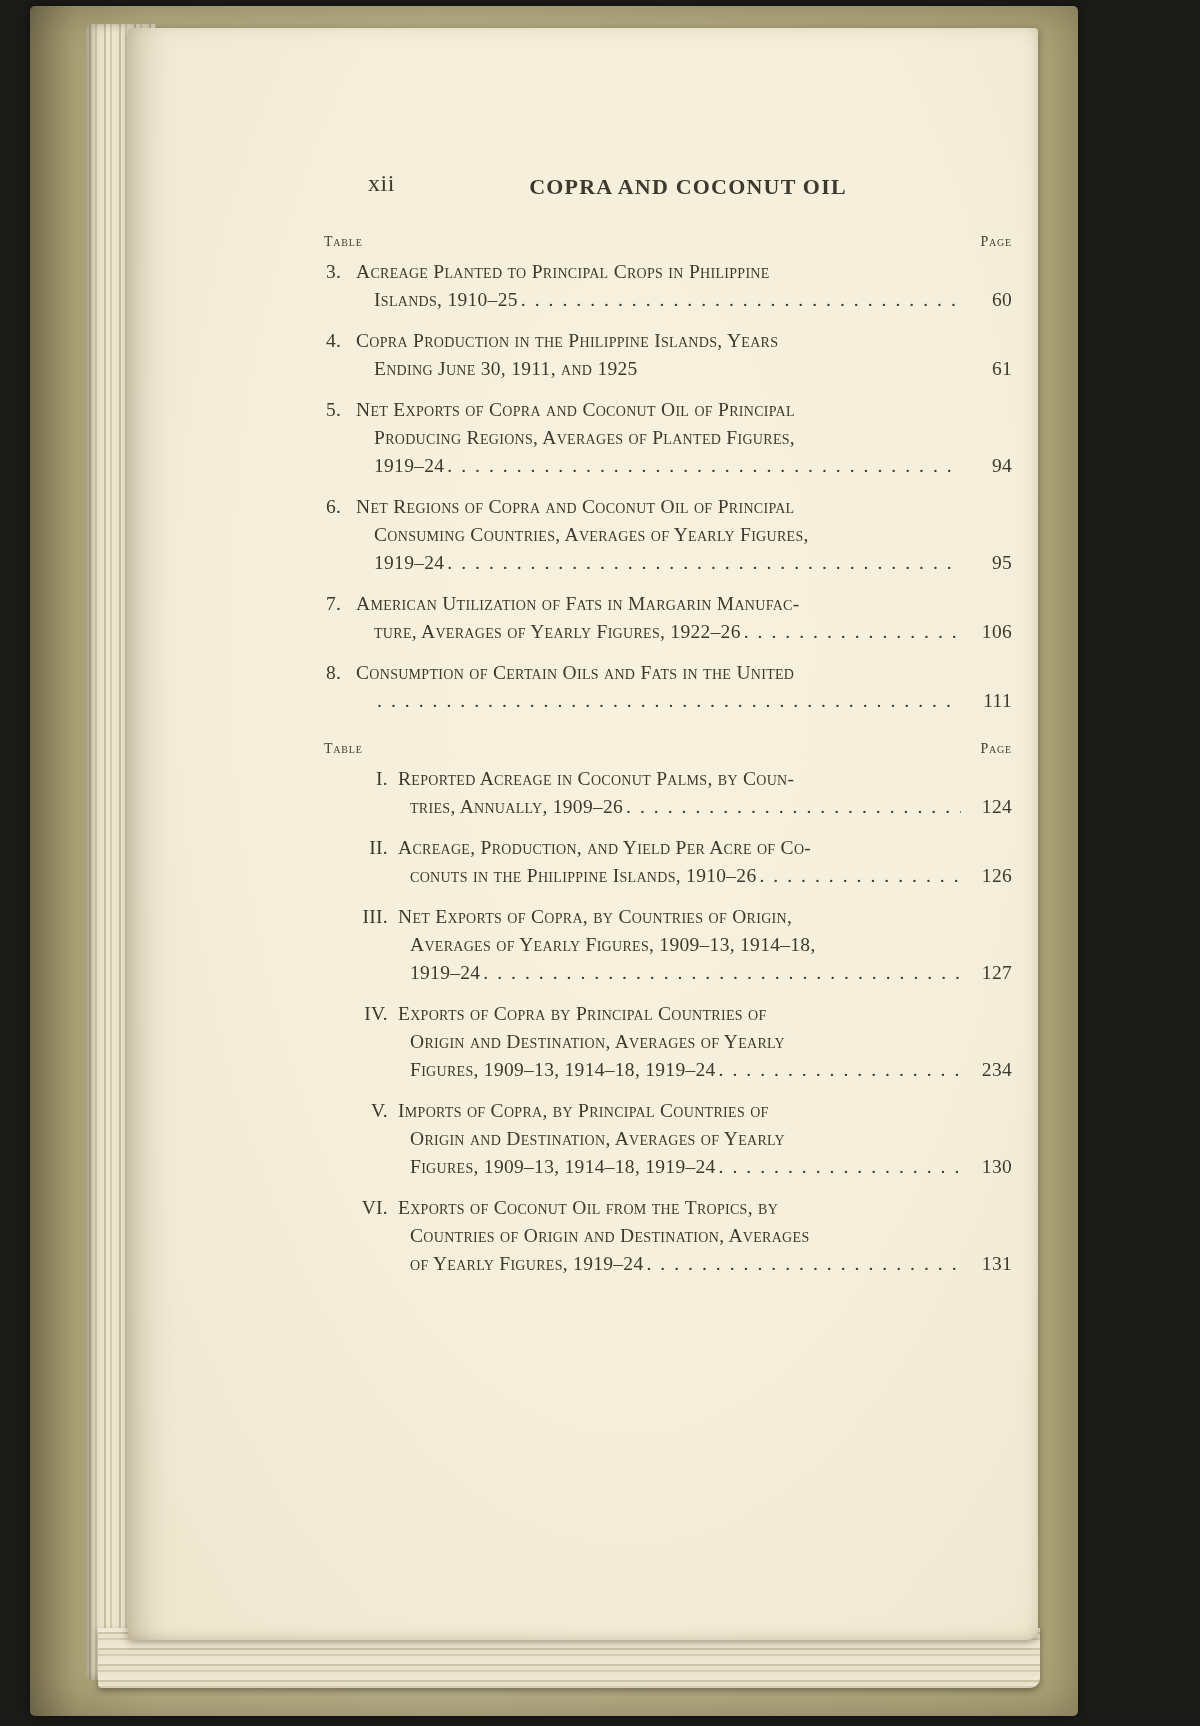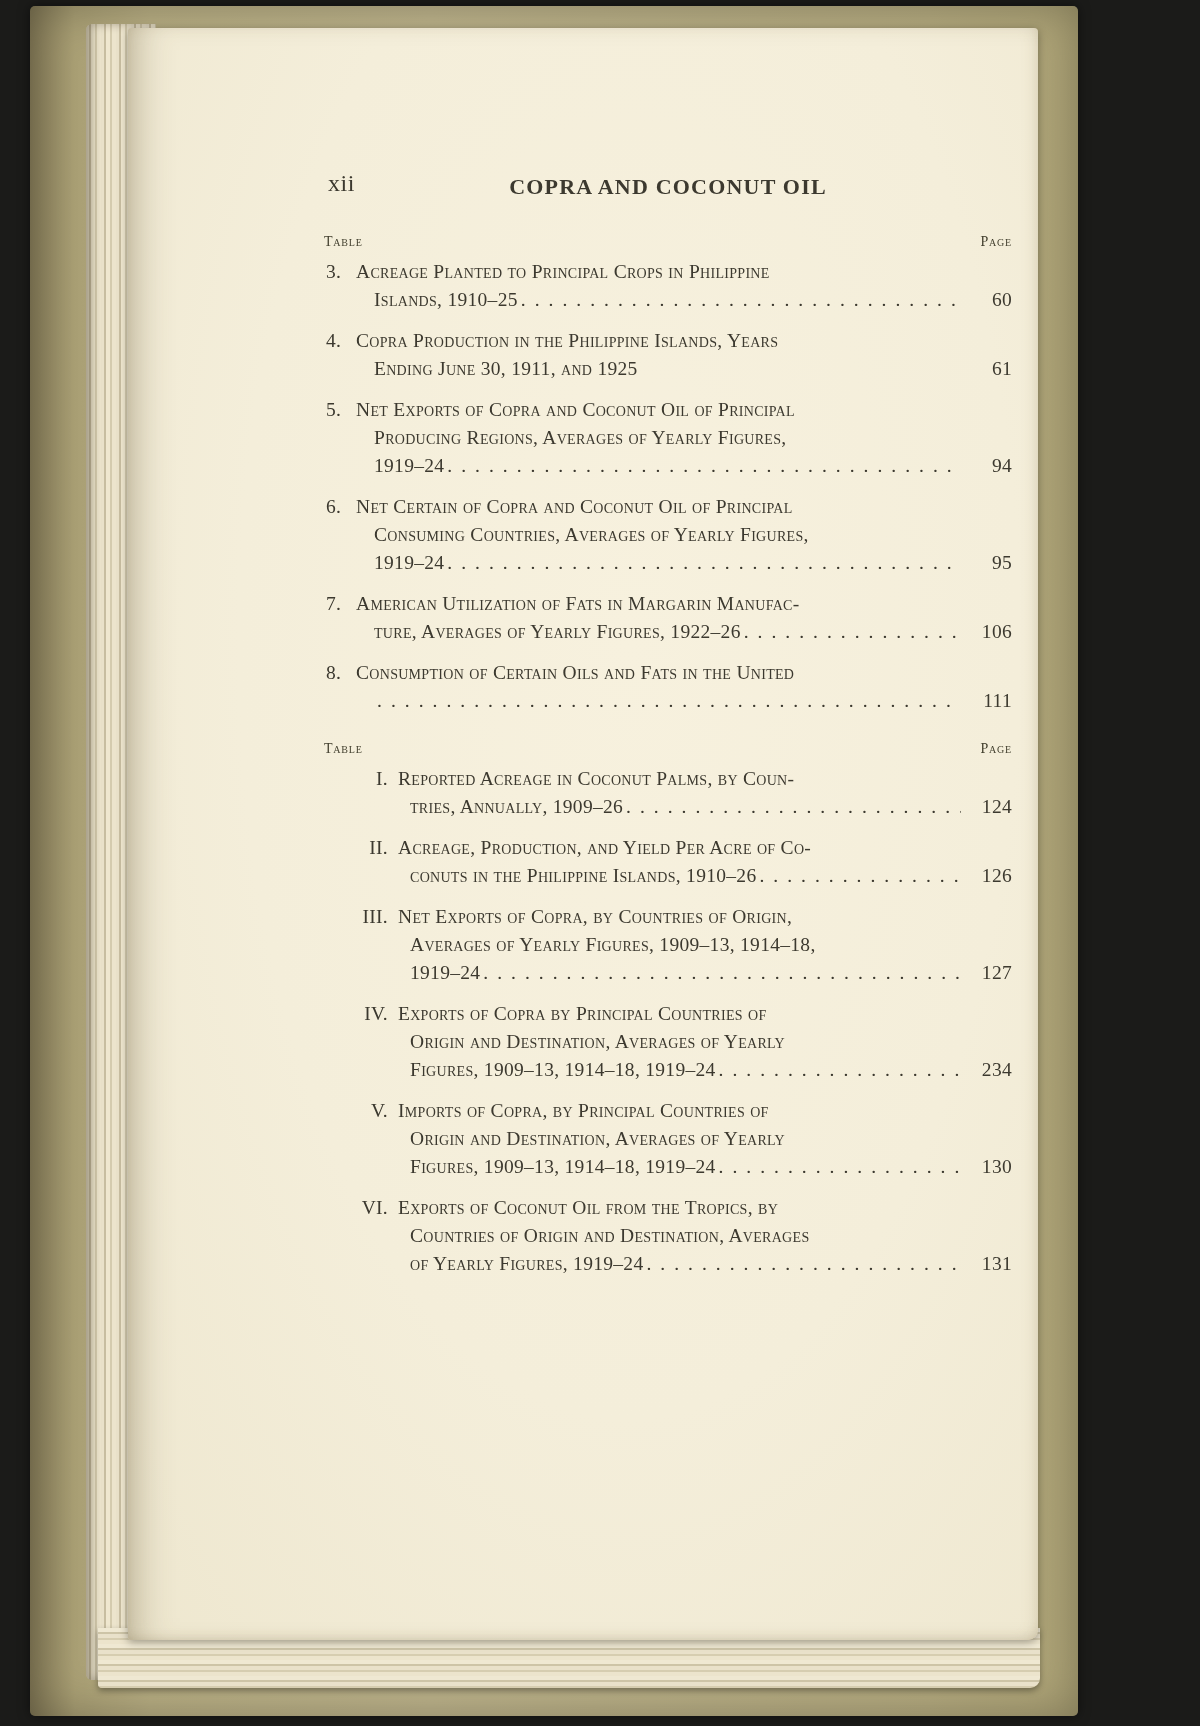--- a/index.html
+++ b/index.html
@@ -35,21 +35,21 @@
     box-shadow:
       inset 30px 0 42px -28px rgba(92,76,40,.45),
       inset -7px 0 18px -9px rgba(120,100,60,.28),
       inset 0 -6px 14px -8px rgba(120,100,60,.22),
       0 2px 8px rgba(0,0,0,.35);
   }
   .page-content {
     position:absolute; left:196px; top:118px; width:688px;
     color:#3c392f;
   }
-  .head-row { position:relative; padding-top:28px; height:62px; }
+  .head-row { position:relative; padding-top:28px; height:62px;margin-left:40px; }
   .folio {
     position:absolute; left:4px; top:24px;
     font-size:24px; letter-spacing:.5px;
   }
   .running-head {
     text-align:center; font-weight:bold;
     font-size:22px; letter-spacing:1.2px;
   }
   .col-labels {
     display:flex; justify-content:space-between;
@@ -126,29 +126,29 @@
         <div class="entry">
           <div class="line first"><span class="num">4.</span><span class="txt">Copra Production in the Philippine Islands, Years</span></div>
           <div class="line cont last">
             <span class="txt">Ending June 30, 1911, and 1925</span>
             <span class="leader noleader"></span>
             <span class="pageno">61</span>
           </div>
         </div>
         <div class="entry">
           <div class="line first"><span class="num">5.</span><span class="txt">Net Exports of Copra and Coconut Oil of Principal</span></div>
-          <div class="line cont"><span class="txt">Producing Regions, Averages of Yearly Figures,</span></div>
+          <div class="line cont"><span class="txt">Producing Regions, Averages of Planted Figures,</span></div>
           <div class="line cont last">
             <span class="txt">1919–24</span>
             <span class="leader"></span>
             <span class="pageno">94</span>
           </div>
         </div>
         <div class="entry">
-          <div class="line first"><span class="num">6.</span><span class="txt">Net Certain of Copra and Coconut Oil of Principal</span></div>
+          <div class="line first"><span class="num">6.</span><span class="txt">Net Regions of Copra and Coconut Oil of Principal</span></div>
           <div class="line cont"><span class="txt">Consuming Countries, Averages of Yearly Figures,</span></div>
           <div class="line cont last">
             <span class="txt">1919–24</span>
             <span class="leader"></span>
             <span class="pageno">95</span>
           </div>
         </div>
         <div class="entry">
           <div class="line first"><span class="num">7.</span><span class="txt">American Utilization of Fats in Margarin Manufac-</span></div>
           <div class="line cont last">

